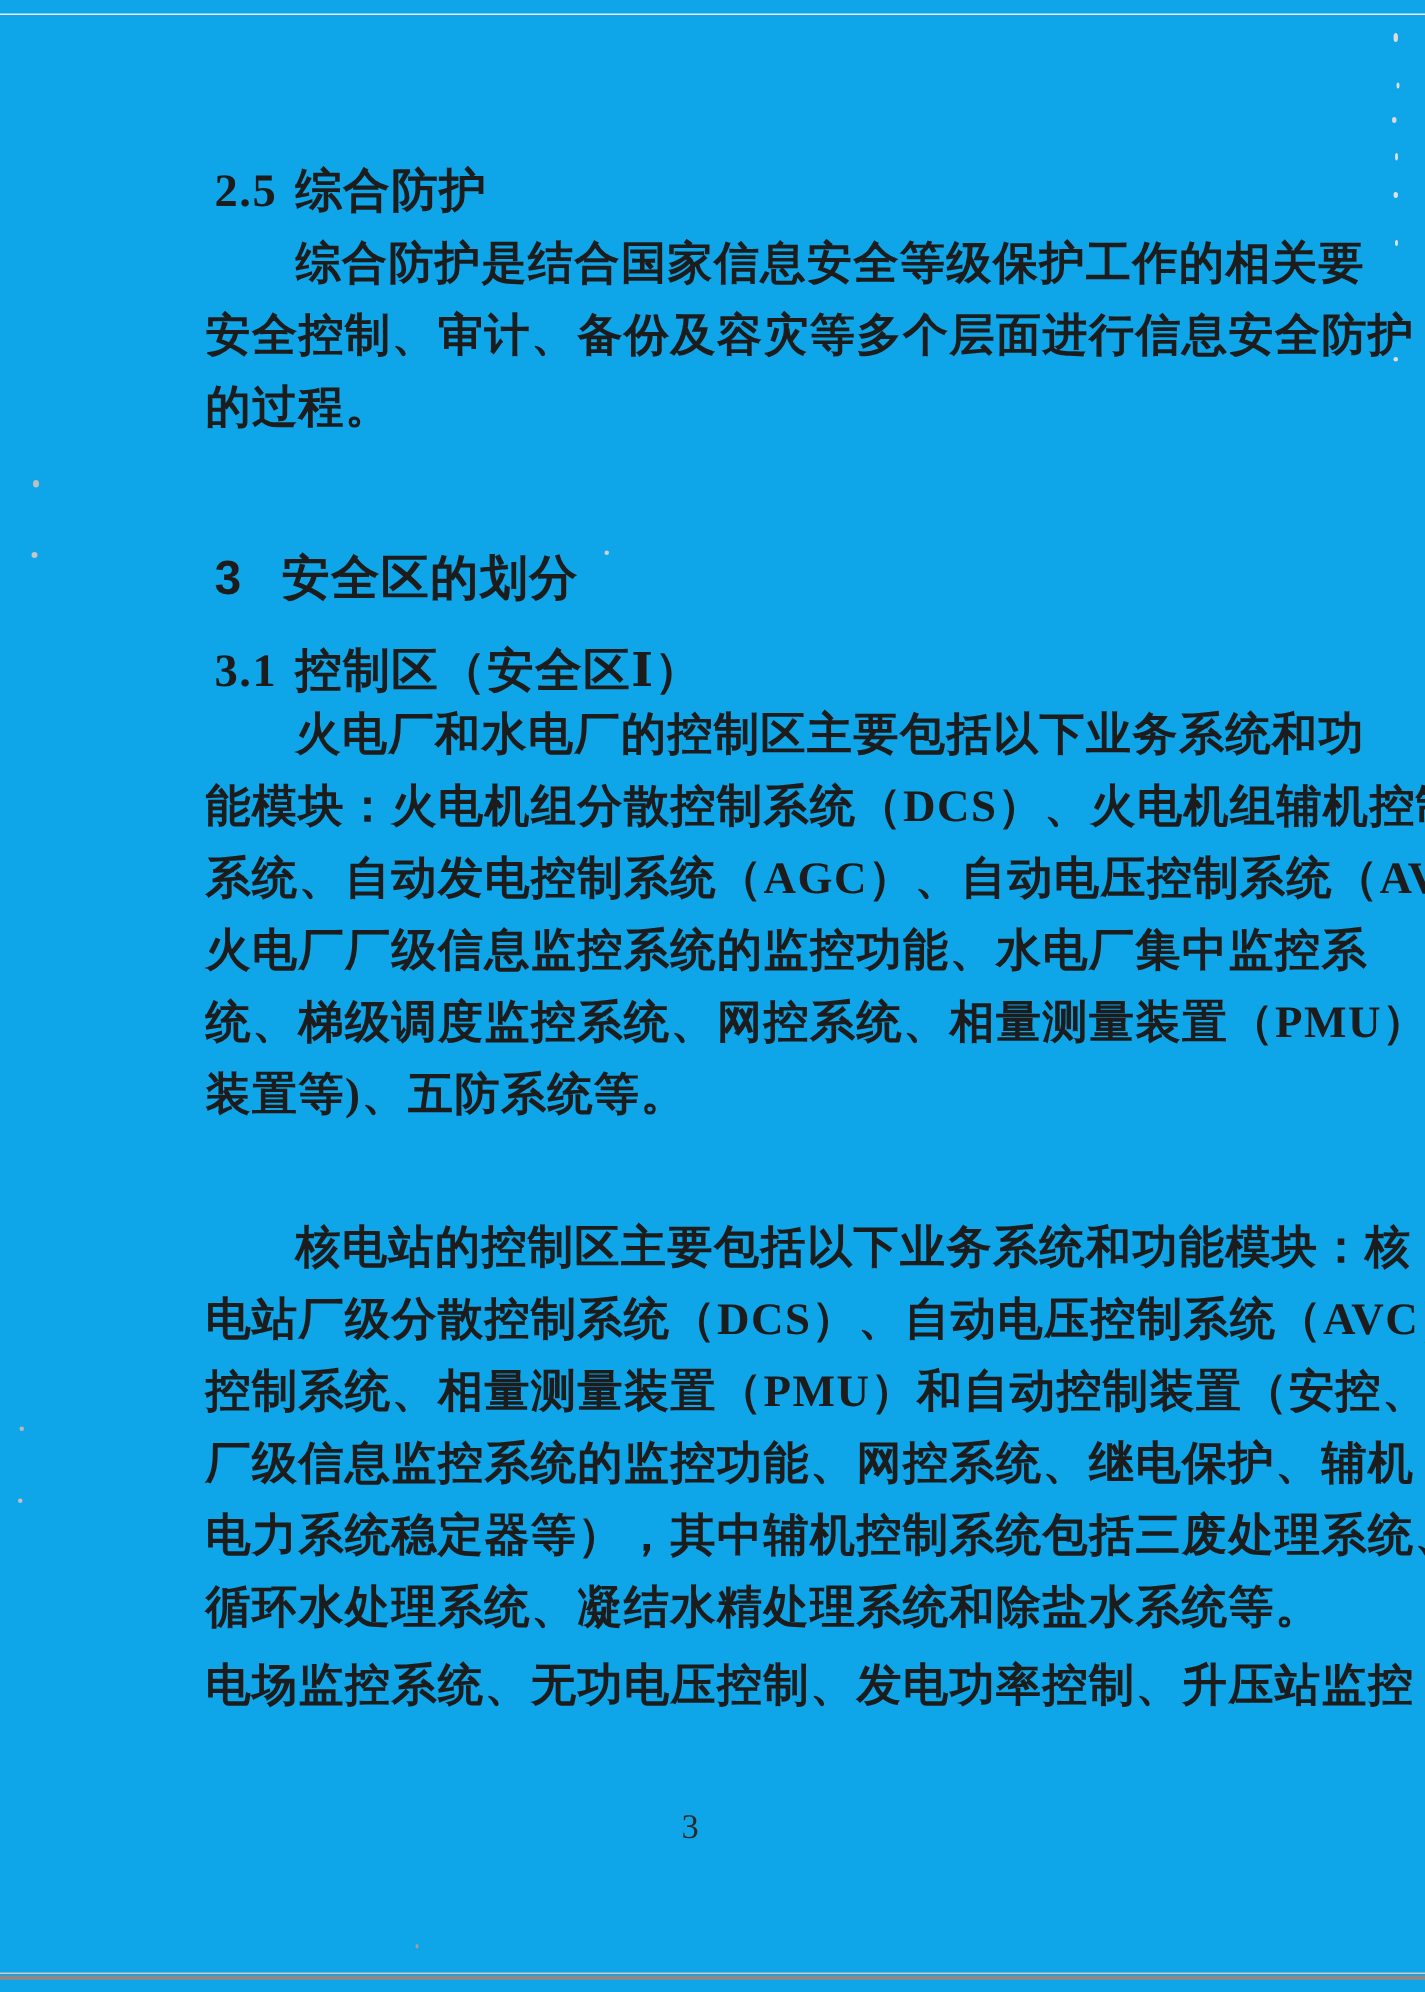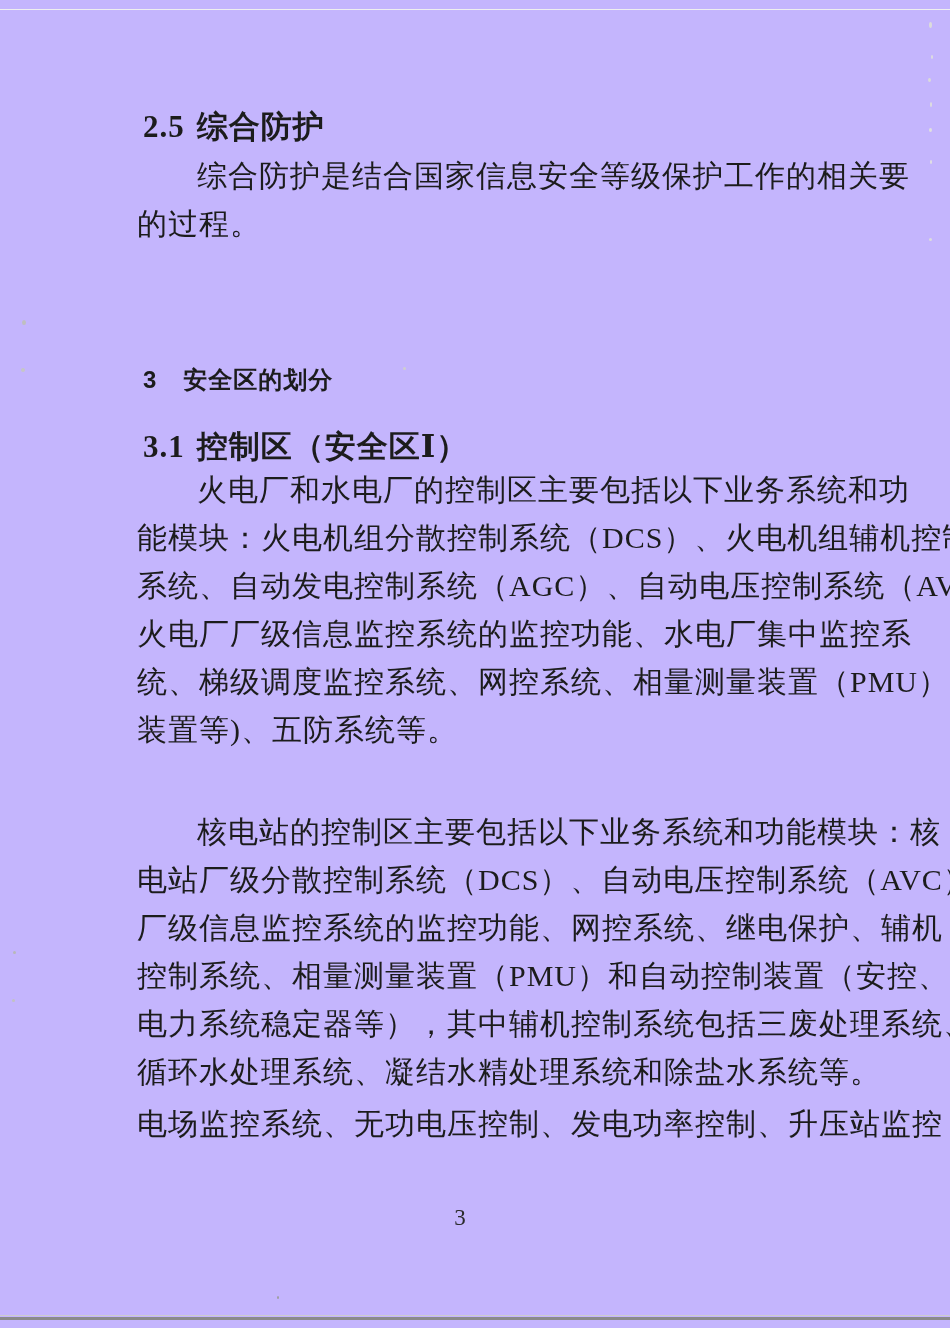--- a/index.html
+++ b/index.html
@@ -4,21 +4,21 @@
 <style>
   html, body {
     margin: 0;
     padding: 0;
     background: #ffffff;
   }
   .page {
     position: relative;
     width: 950px;
     height: 1328px;
-    background: #c4b5fd;
+    background: #0ea5e9;
     overflow: hidden;
     font-family: "Liberation Serif", "DejaVu Serif", serif;
     color: #1c1c1c;
   }
   
   .top-edge {
     position: absolute;
     left: 0; top: 9px;
     width: 100%; height: 1px;
     background: #efefef;
@@ -47,29 +47,30 @@
     font-weight: 700;
     white-space: nowrap;
     letter-spacing: 1px;
   }
   .heading-serif {
     font-family: "Liberation Serif", "DejaVu Serif", serif;
     font-size: 31px;
   }
   .heading-sans {
     font-family: "Liberation Sans", "DejaVu Sans", sans-serif;
-    font-size: 24px;
+    font-size: 32px;
   }
   .h-num-small { margin-right: 12px; }
   .h-num-wide  { margin-right: 26px; }
   
   .para {
     position: absolute;
     left: 137px;
     width: 680px;
+    font-weight: bold;
   }
   .line {
     height: 48px;
     line-height: 48px;
     font-size: 30px;
     letter-spacing: 1px;
     white-space: nowrap;
   }
   .indent { text-indent: 60px; }
   
@@ -88,20 +89,21 @@
 <div class="page">
 
   <div class="top-edge"></div>
 
   <div class="heading heading-serif" style="top:106px;">
     <span class="h-num-small">2.5</span><span>综合防护</span>
   </div>
 
   <div class="para" style="top:152px;">
     <div class="line indent">综合防护是结合国家信息安全等级保护工作的相关要</div>
+    <div class="line">安全控制、审计、备份及容灾等多个层面进行信息安全防护</div>
     <div class="line">的过程。</div>
   </div>
 
   <div class="heading heading-sans" style="top:364px;">
     <span class="h-num-wide">3</span><span>安全区的划分</span>
   </div>
 
   <div class="heading heading-serif" style="top:426px;">
     <span class="h-num-small">3.1</span><span>控制区（安全区Ⅰ）</span>
   </div>
@@ -111,22 +113,22 @@
     <div class="line">能模块：火电机组分散控制系统（DCS）、火电机组辅机控制</div>
     <div class="line">系统、自动发电控制系统（AGC）、自动电压控制系统（AVC）、</div>
     <div class="line">火电厂厂级信息监控系统的监控功能、水电厂集中监控系</div>
     <div class="line">统、梯级调度监控系统、网控系统、相量测量装置（PMU）、</div>
     <div class="line">装置等)、五防系统等。</div>
   </div>
 
   <div class="para" style="top:808px;">
     <div class="line indent">核电站的控制区主要包括以下业务系统和功能模块：核</div>
     <div class="line">电站厂级分散控制系统（DCS）、自动电压控制系统（AVC）、</div>
+    <div class="line">控制系统、相量测量装置（PMU）和自动控制装置（安控、</div>
     <div class="line">厂级信息监控系统的监控功能、网控系统、继电保护、辅机</div>
-    <div class="line">控制系统、相量测量装置（PMU）和自动控制装置（安控、</div>
     <div class="line">电力系统稳定器等），其中辅机控制系统包括三废处理系统、</div>
     <div class="line">循环水处理系统、凝结水精处理系统和除盐水系统等。</div>
   </div>
 
   <div class="para" style="top:1100px;">
     <div class="line">电场监控系统、无功电压控制、发电功率控制、升压站监控</div>
   </div>
 
   <div class="footer">3</div>
 

